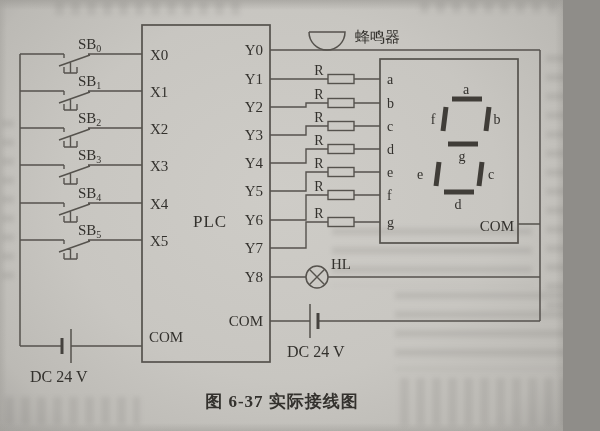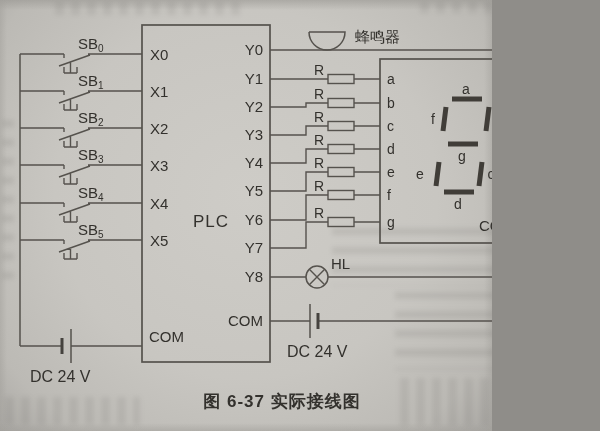--- a/index.html
+++ b/index.html
@@ -1,19 +1,19 @@
 <!DOCTYPE html>
 <html><head>
 <meta charset="utf-8">
 <style>
   html,body{margin:0;padding:0;background:#8f8d89;}
   .page{
-    position:relative;width:492px;height:431px;overflow:hidden;
+    position:relative;width:563px;height:431px;overflow:hidden;
     background:radial-gradient(ellipse at 50% 45%, #ceccc7 0%, #c8c6c1 55%, #bcbab5 85%, #aaa8a4 100%);
-    font-family:Liberation Sans, sans-serif;
+    font-family:Liberation Serif, serif;
   }
   .edge{position:absolute;pointer-events:none;}
   .edge-top{left:0;top:0;right:0;height:10px;background:linear-gradient(#96948f,rgba(150,148,143,0));opacity:.55;}
   .edge-bottom{left:0;bottom:0;right:0;height:8px;background:linear-gradient(rgba(150,148,143,0),#9e9c97);opacity:.5;}
   .edge-left{left:0;top:0;bottom:0;width:7px;background:linear-gradient(90deg,#a3a19c,rgba(163,161,156,0));opacity:.5;}
   .edge-right{right:0;top:0;bottom:0;width:8px;background:linear-gradient(270deg,#a3a19c,rgba(163,161,156,0));opacity:.5;}
   .bleed{
     position:absolute;pointer-events:none;opacity:.26;filter:blur(2.5px);
     background:repeating-linear-gradient(180deg, rgba(92,90,86,.5) 0 7px, rgba(92,90,86,0) 7px 19px);
   }

